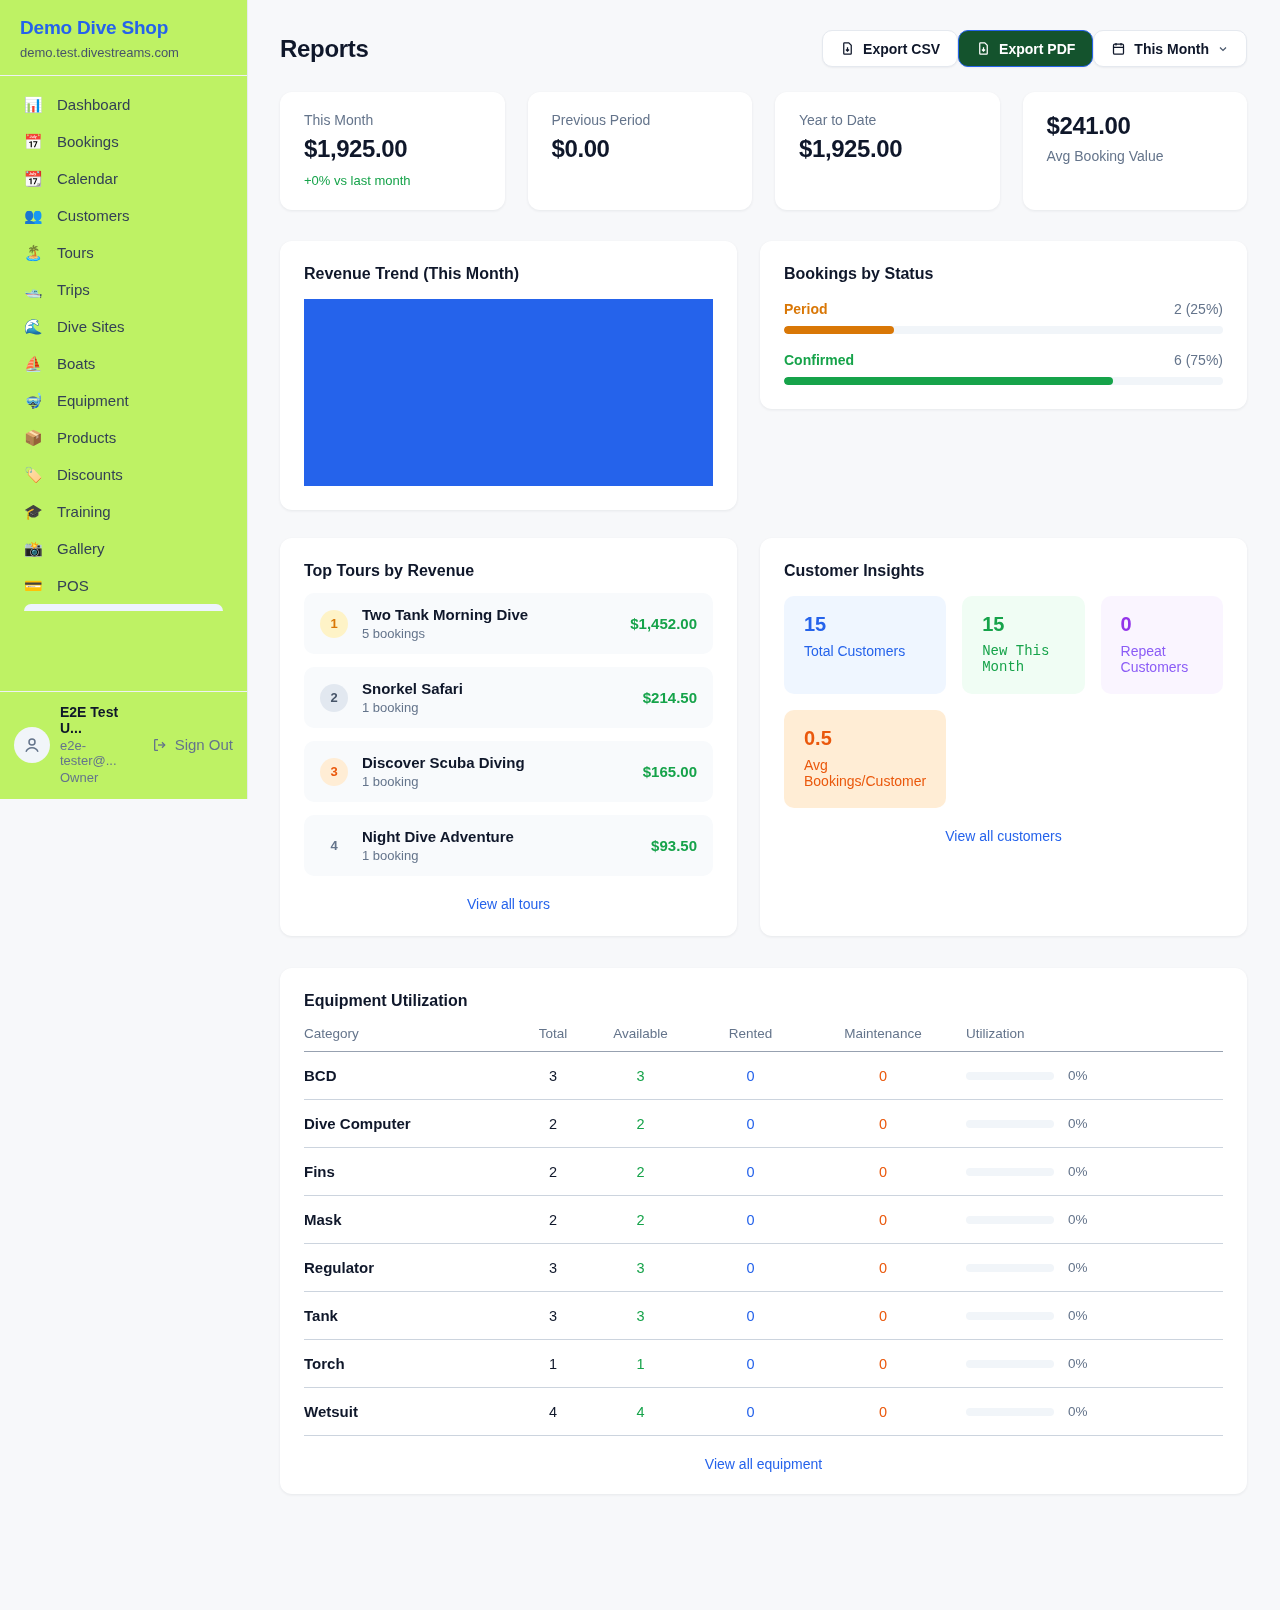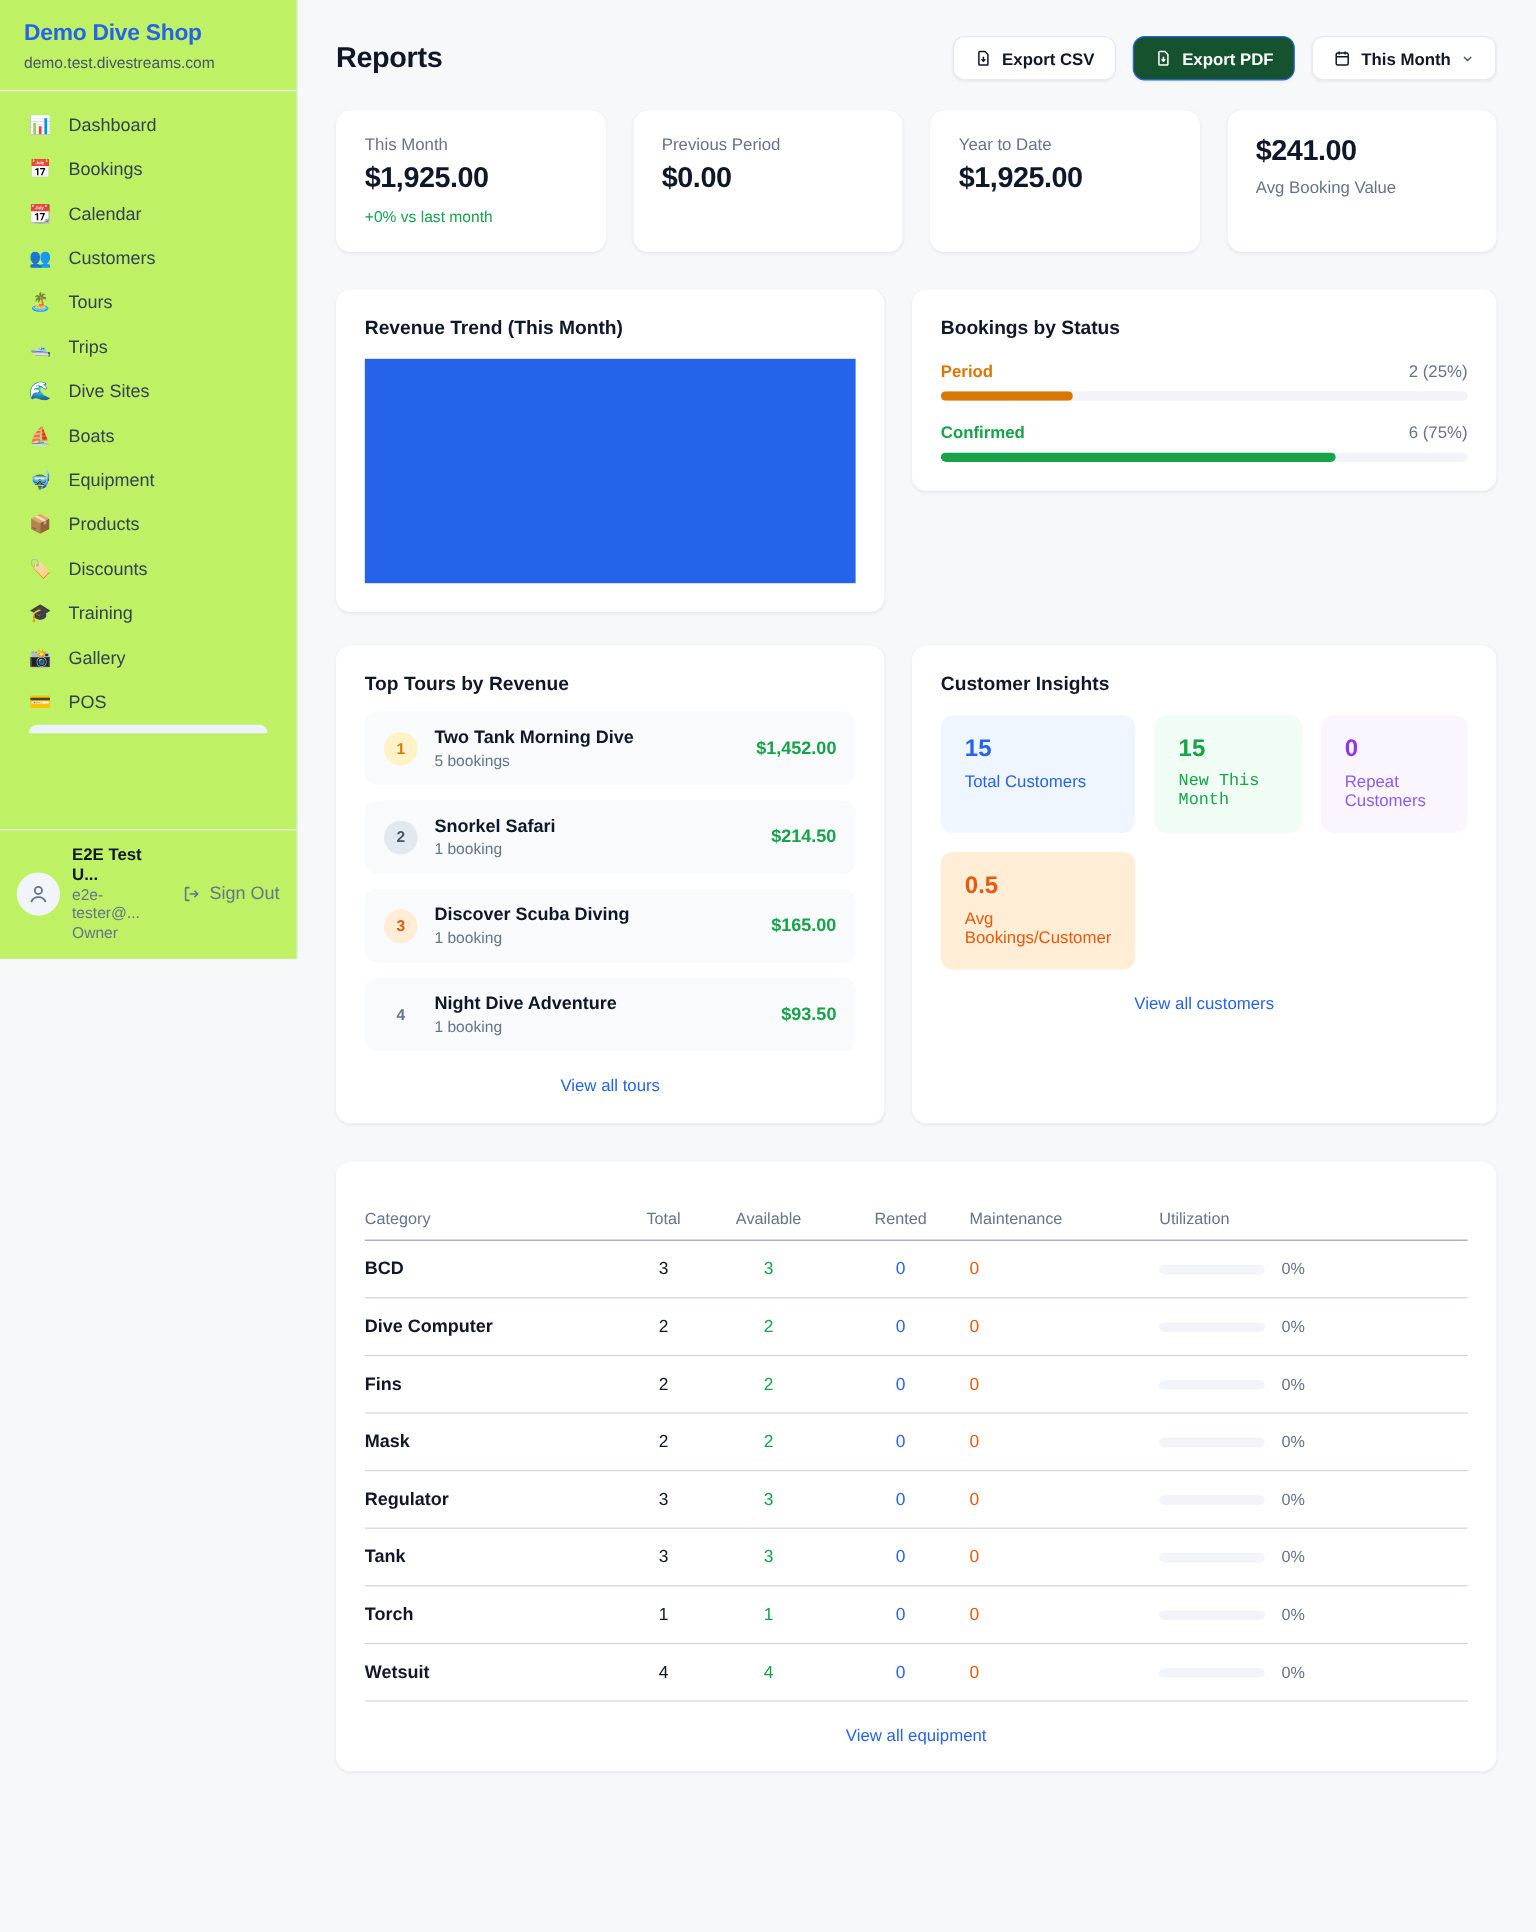--- a/index.html
+++ b/index.html
@@ -37,21 +37,21 @@
     display:flex; align-items:center; justify-content:center; flex:none; color:#64748b;
   }
   .user-info { flex:1; min-width:0; }
   .user-name { font-size:14px; font-weight:700; color:#0f172a; }
   .user-email, .user-role { font-size:13px; color:#64748b; margin-top:2px; }
   .signout { display:flex; align-items:center; gap:7px; color:#64748b; font-size:15px; cursor:pointer; white-space:nowrap; }
   
   .main { margin-left:248px; padding:30px 33px 40px 32px; }
   .topbar { display:flex; justify-content:space-between; align-items:center; }
   .page-title { font-size:24px; font-weight:700; letter-spacing:-0.3px; }
-  .actions { display:flex; gap:14px; }
+  .actions { display:flex; }
   .btn {
     height:37px; padding:0 17px; border-radius:10px; border:1px solid #e5e9ef;
     background:#fff; color:#0f172a; font-size:14px; font-weight:600;
     display:inline-flex; align-items:center; gap:8px; cursor:pointer;
     box-shadow:0 1px 2px rgba(15,23,42,.05); font-family:inherit;
   }
   .btn-primary { background:#14532d; border-color:#2563eb; color:#fff; }
   .card {
     background:#fff; border-radius:12px;
     box-shadow:0 1px 3px rgba(16,24,40,.07);
@@ -107,21 +107,21 @@
   .trow {
     display:flex; align-items:center; height:48px;
     border-bottom:1px solid #ccd4de; font-size:14.5px;
   }
   .trow:last-child { border-bottom:none; }
   .col-cat { flex:1; }
   .trow .col-cat { font-size:15px; font-weight:600; color:#0f172a; }
   .col-total { width:70px; text-align:center; }
   .col-avail { width:105px; text-align:center; }
   .col-rent { width:115px; text-align:center; }
-  .col-maint { width:150px; text-align:left; }
+  .col-maint { width:150px; text-align:center; }
   .col-util { width:265px; display:flex; align-items:center; gap:14px; padding-left:8px; }
   .c-green { color:#16a34a; }
   .c-blue { color:#2563eb; }
   .c-orange { color:#ea580c; }
   .util-track { width:88px; height:8px; border-radius:99px; background:#f1f5f9; }
   .util-pct { font-size:13.5px; color:#64748b; }
   .icon-svg { display:block; }
 </style>
 </head>
 <body>
@@ -351,20 +351,21 @@
         <div class="tile" style="background: rgb(255, 237, 213);">
           <div class="tile-value" style="color: rgb(234, 88, 12);">0.5</div>
           <div class="tile-label" style="color: rgb(234, 88, 12);">Avg Bookings/Customer</div>
         </div>
       </div>
       <a class="view-all">View all customers</a>
     </div>
   </div>
 
   <div class="card equipment">
+    <div class="card-title">Equipment Utilization</div>
     <div class="thead">
       <div class="col-cat">Category</div>
       <div class="col-total">Total</div>
       <div class="col-avail">Available</div>
       <div class="col-rent">Rented</div>
       <div class="col-maint">Maintenance</div>
       <div class="col-util">Utilization</div>
     </div>
 
     <div class="trow">

